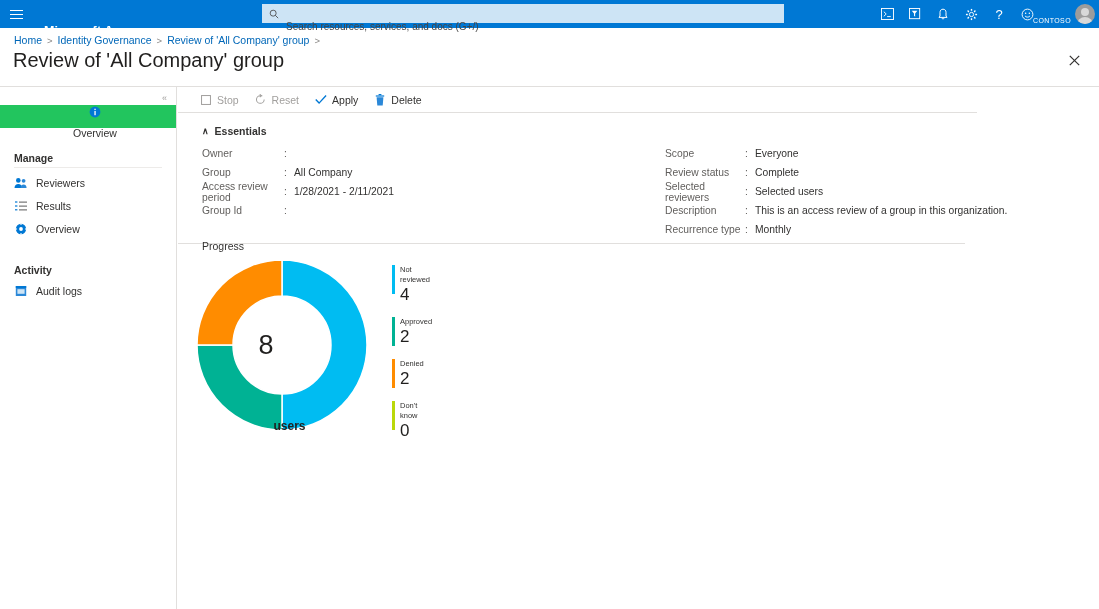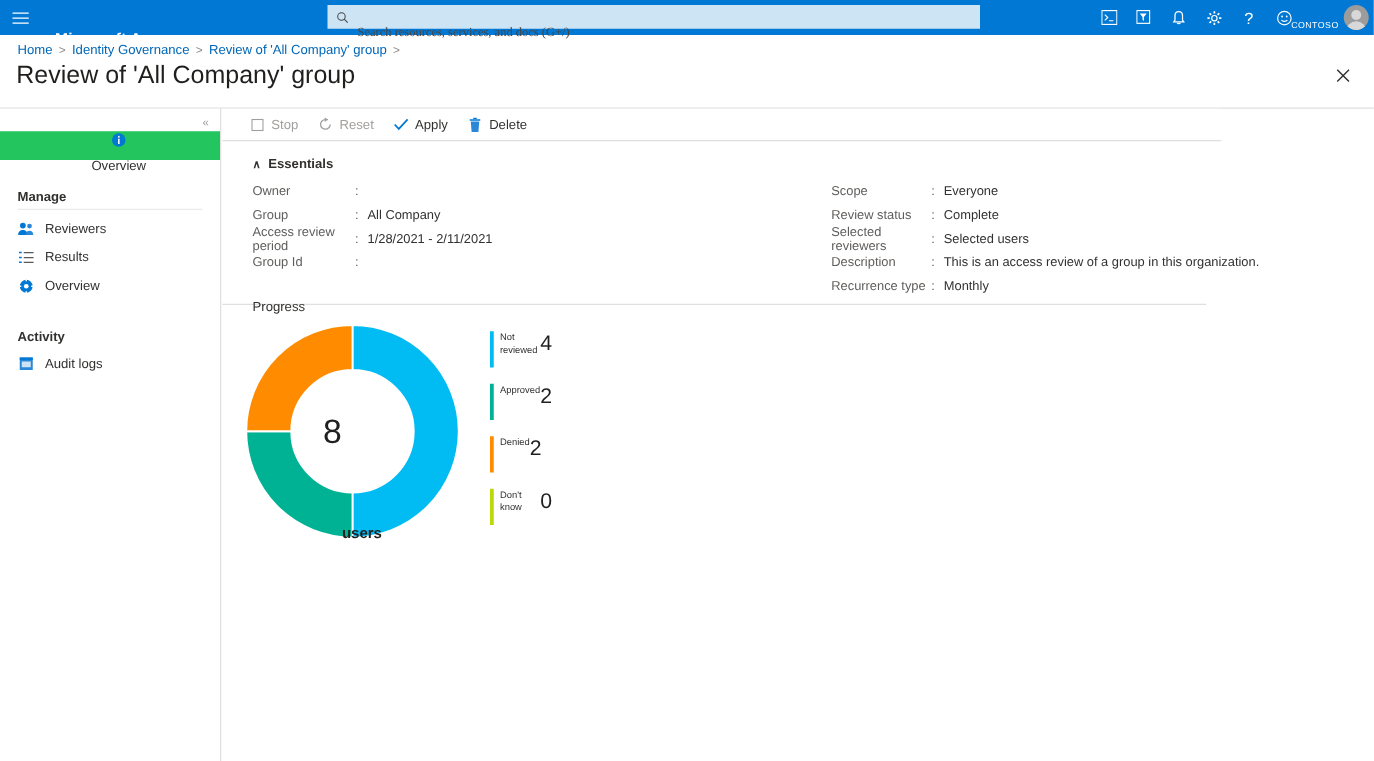--- a/index.html
+++ b/index.html
@@ -41,21 +41,21 @@
     position: absolute; left: 262px; top: 4px;
     width: 522px; height: 19px;
     background: #cde4f5;
     display: flex; align-items: center;
     padding-left: 7px;
     cursor: text;
   }
   .searchwrap .mag { margin-right: 5px; display:flex; }
   .searchwrap input {
     border: none; outline: none; background: transparent;
-    font-family: Liberation Serif, serif;
+    font-family: Liberation Sans, sans-serif;
     font-size: 10px; color: #333; width: 460px; margin-top: 26px;
   }
   .searchwrap input::placeholder { color: #444; opacity: 1; }
   .topicons {
     position: absolute; right: 58px; top: 0; height: 28px;
     display: flex; align-items: center; gap: 0px;
   }
   .ticon {
     width: 28px; height: 28px;
     display: flex; align-items: center; justify-content: center;
@@ -185,21 +185,21 @@
   .donut-center {
     position: absolute; left: 0; top: 0; width: 180px; height: 180px;
     display: flex; align-items: center; justify-content: center;
     pointer-events: none;
   }
   .donut-center .big { font-size: 27px; color: #201f1e; line-height: 1; }
   .donut-center .unit { font-size: 12px; color: #201f1e; font-weight: bold; align-self: flex-end; padding-bottom: 2px; }
   .legend { position: absolute; left: 200px; top: 10px; }
   .legend-item { display: flex; gap: 5px; margin-bottom: 13px; }
   .legend-bar { width: 3px; height: 29px; flex: 0 0 3px; }
-  .legend-text { display: flex; flex-direction: row; }
+  .legend-text { display: flex; flex-direction: column; }
   .legend-label { font-size: 7.5px; color: #323130; line-height: 10px; }
   .legend-value { font-size: 17px; color: #201f1e; line-height: 19px; }
 </style>
 </head>
 <body>
 
 <div class="topbar">
   <div class="hamburger">
       <span></span>
     </div>

